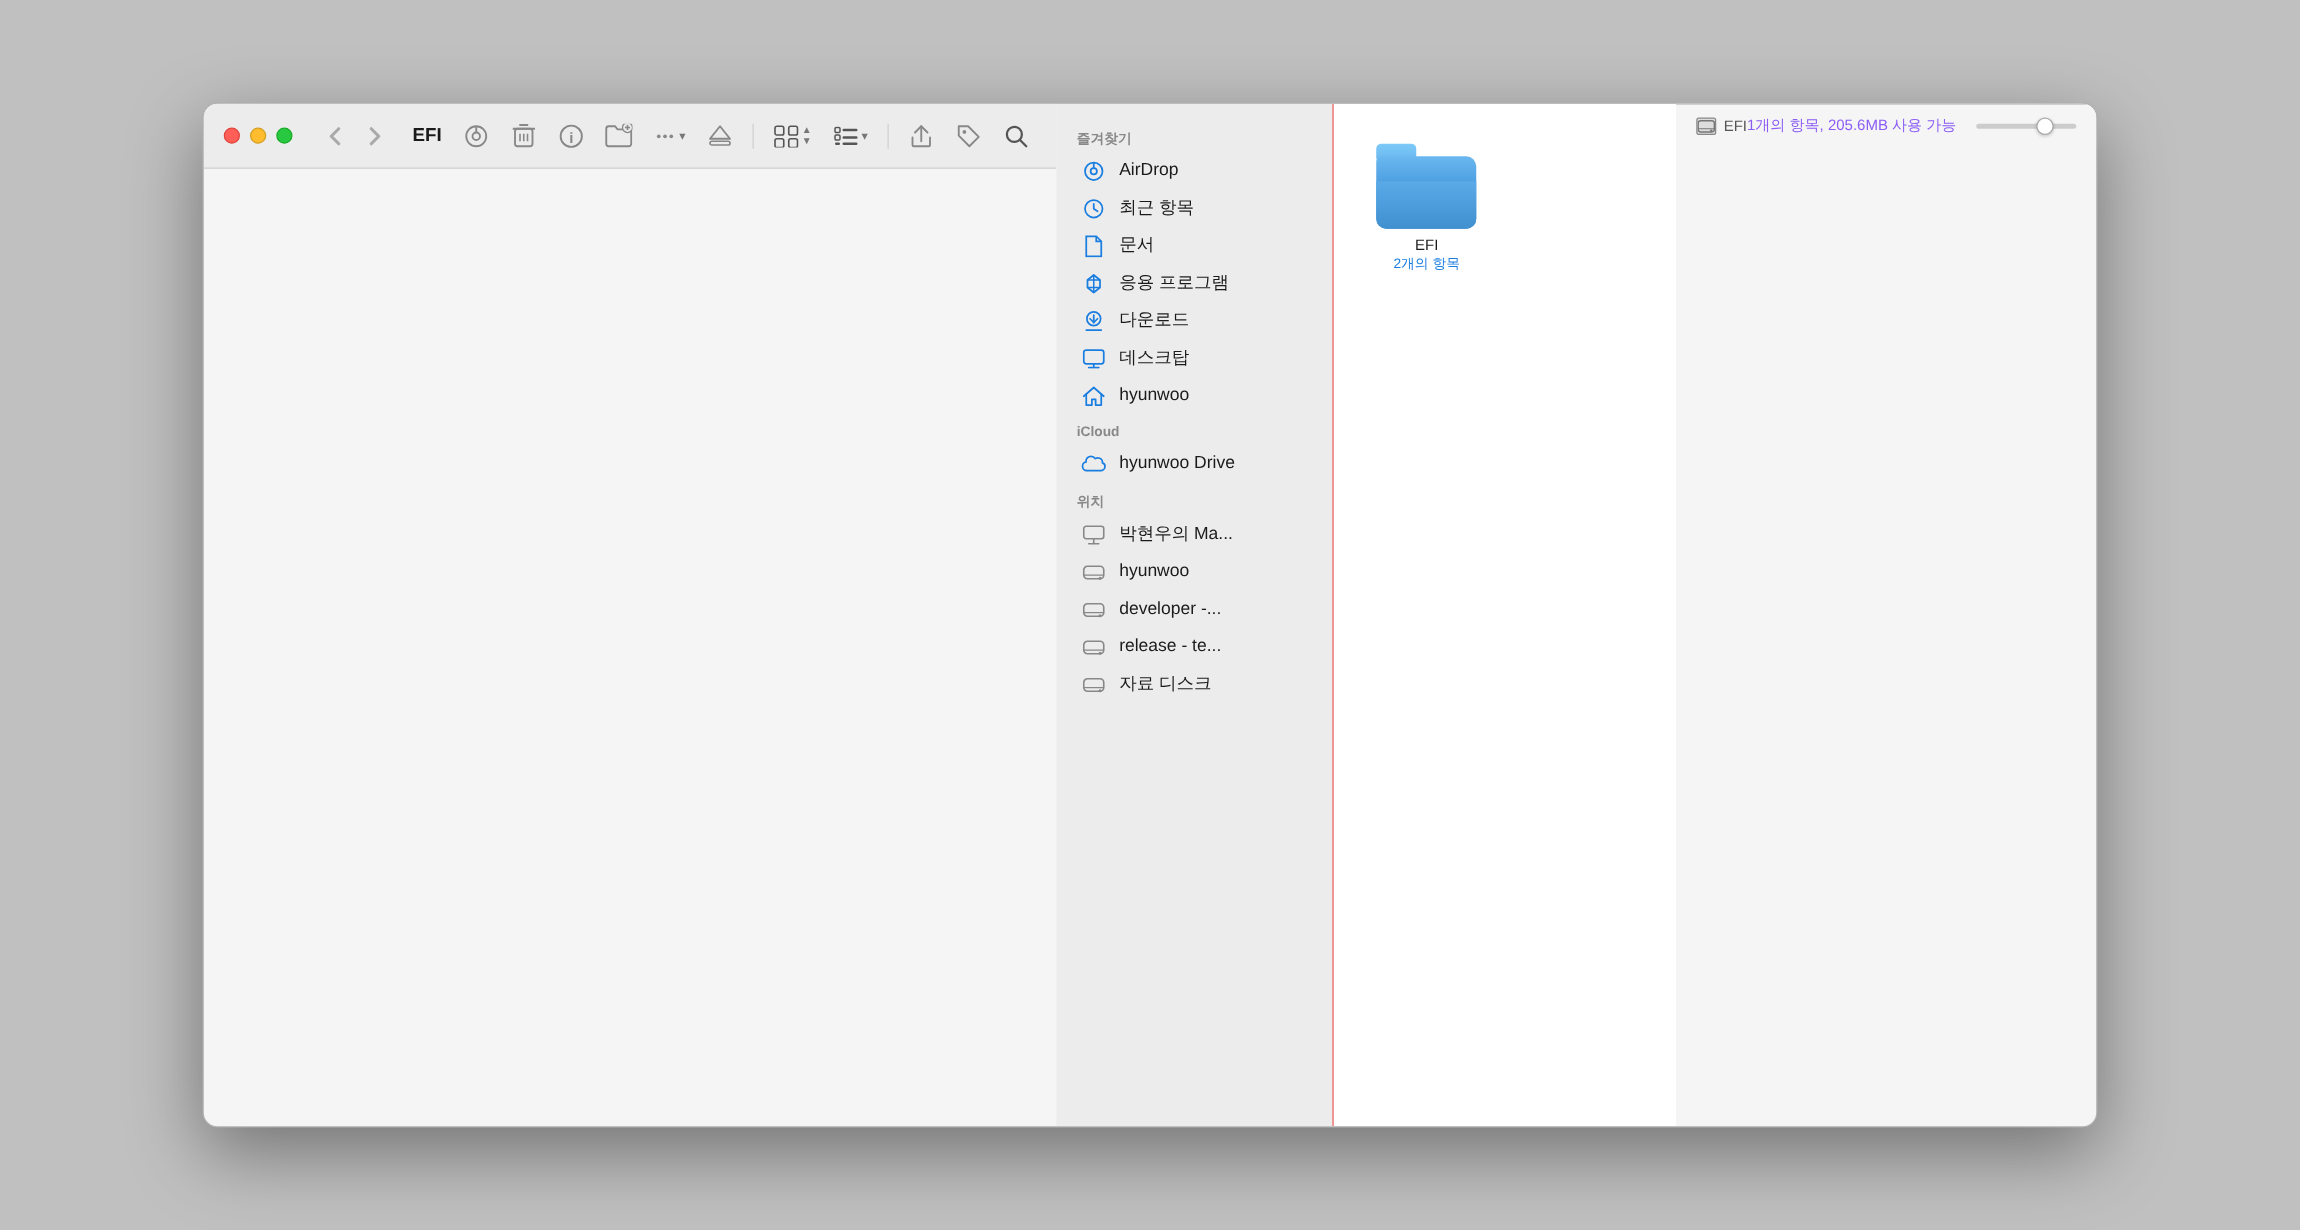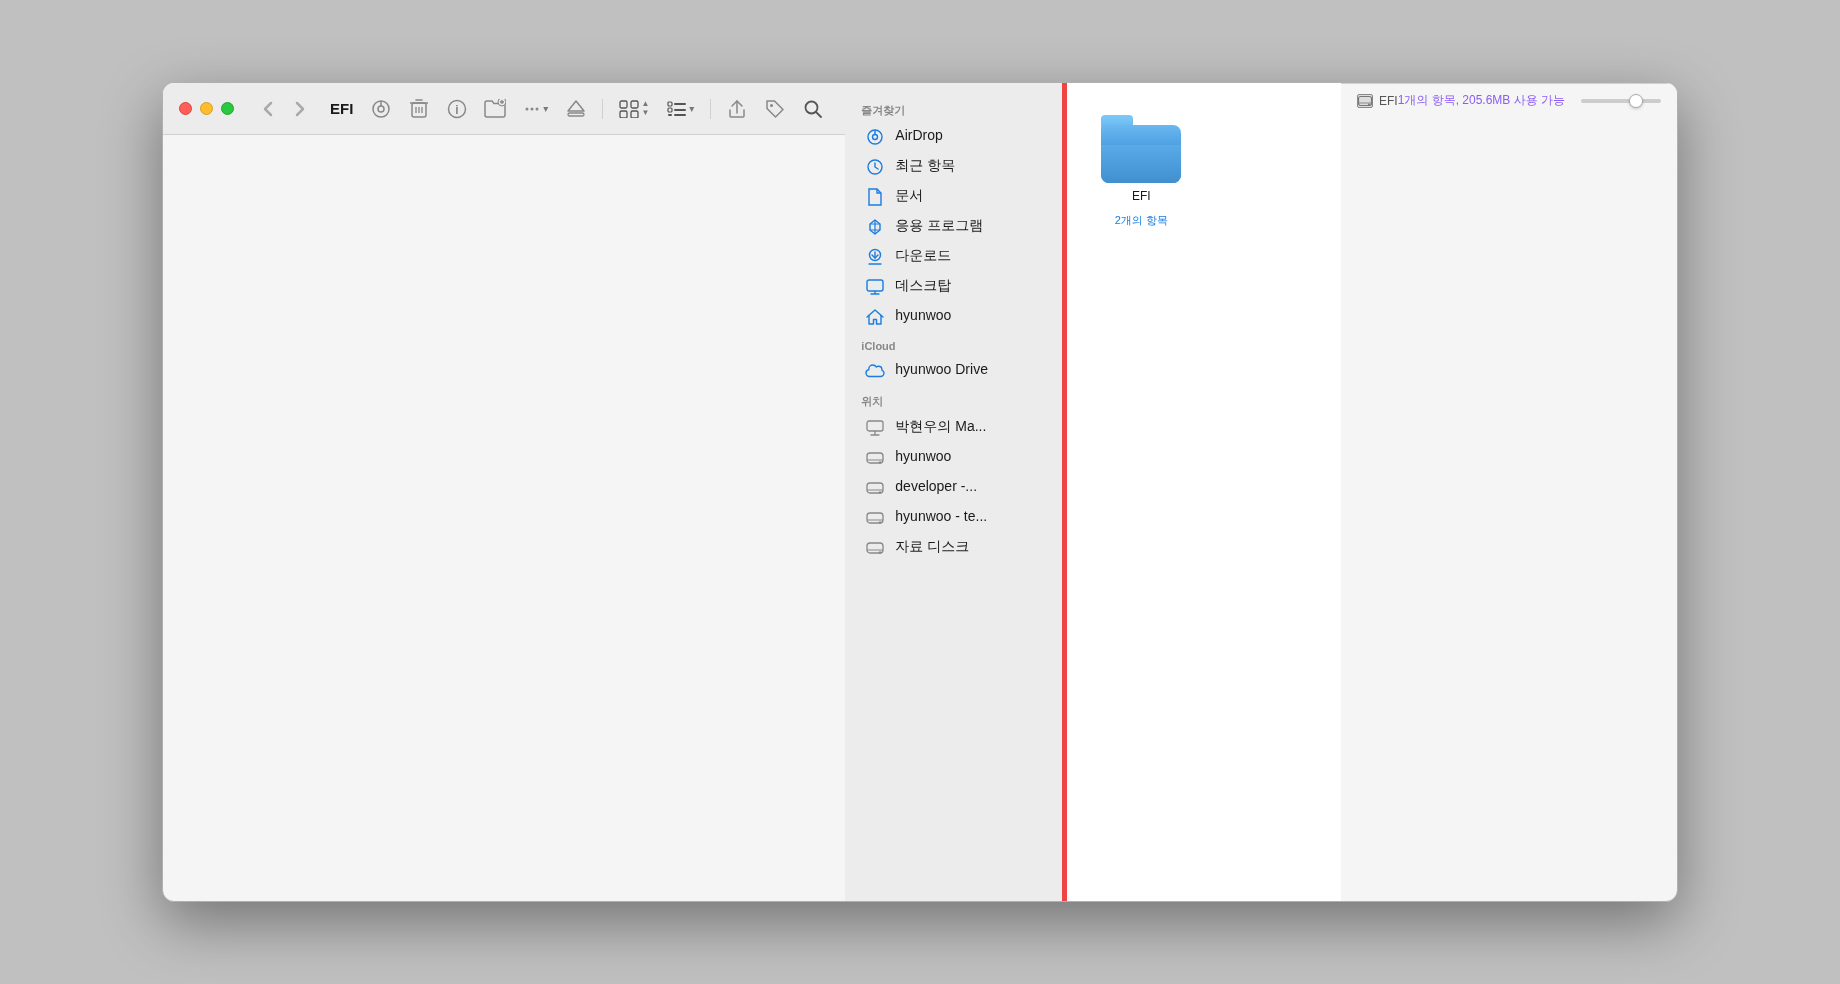--- a/index.html
+++ b/index.html
@@ -95,21 +95,21 @@
       margin: 0 4px;
     }
     .main-content {
       display: flex;
       flex: 1;
       overflow: hidden;
     }
     .sidebar {
       width: 222px;
       background: #ececec;
-      border-right: 5px solid #ef4444;
+      border-right: 1px solid #ef4444;
       padding: 12px 0;
       overflow-y: auto;
       flex-shrink: 0;
     }
     .sidebar-section-label {
       font-size: 11px;
       font-weight: 600;
       color: #888;
       padding: 8px 16px 4px 16px;
       text-transform: none;
@@ -192,21 +192,21 @@
     .file-name {
       font-size: 12px;
       color: #1a1a1a;
       text-align: center;
       margin-top: 6px;
     }
     .file-count {
       font-size: 11px;
       color: #1a7de0;
       text-align: left;
-      margin-top: 10px;
+      margin-top: 0;
     }
     .status-bar {
       height: 34px;
       background: #f5f5f5;
       border-top: 1px solid #d0d0d0;
       display: flex;
       align-items: center;
       padding: 0 16px;
       flex-shrink: 0;
     }
@@ -530,21 +530,21 @@
       </div>
 
       <div class="sidebar-item">
         <span class="sidebar-icon gray">
           <svg width="18" height="16" viewBox="0 0 18 16" fill="none">
             <rect x="1" y="3" width="16" height="10" rx="3" stroke="#888" stroke-width="1.3" fill="none"></rect>
             <line x1="1" y1="10" x2="17" y2="10" stroke="#888" stroke-width="1"></line>
             <circle cx="14" cy="12.5" r="1.2" fill="#888"></circle>
           </svg>
         </span>
-        <span>hyunwoo - te...</span>
+        <span>release - te...</span>
       </div>
 
       <div class="sidebar-item">
         <span class="sidebar-icon gray">
           <svg width="18" height="16" viewBox="0 0 18 16" fill="none">
             <rect x="1" y="3" width="16" height="10" rx="3" stroke="#888" stroke-width="1.3" fill="none"></rect>
             <line x1="1" y1="10" x2="17" y2="10" stroke="#888" stroke-width="1"></line>
             <circle cx="14" cy="12.5" r="1.2" fill="#888"></circle>
           </svg>
         </span>

